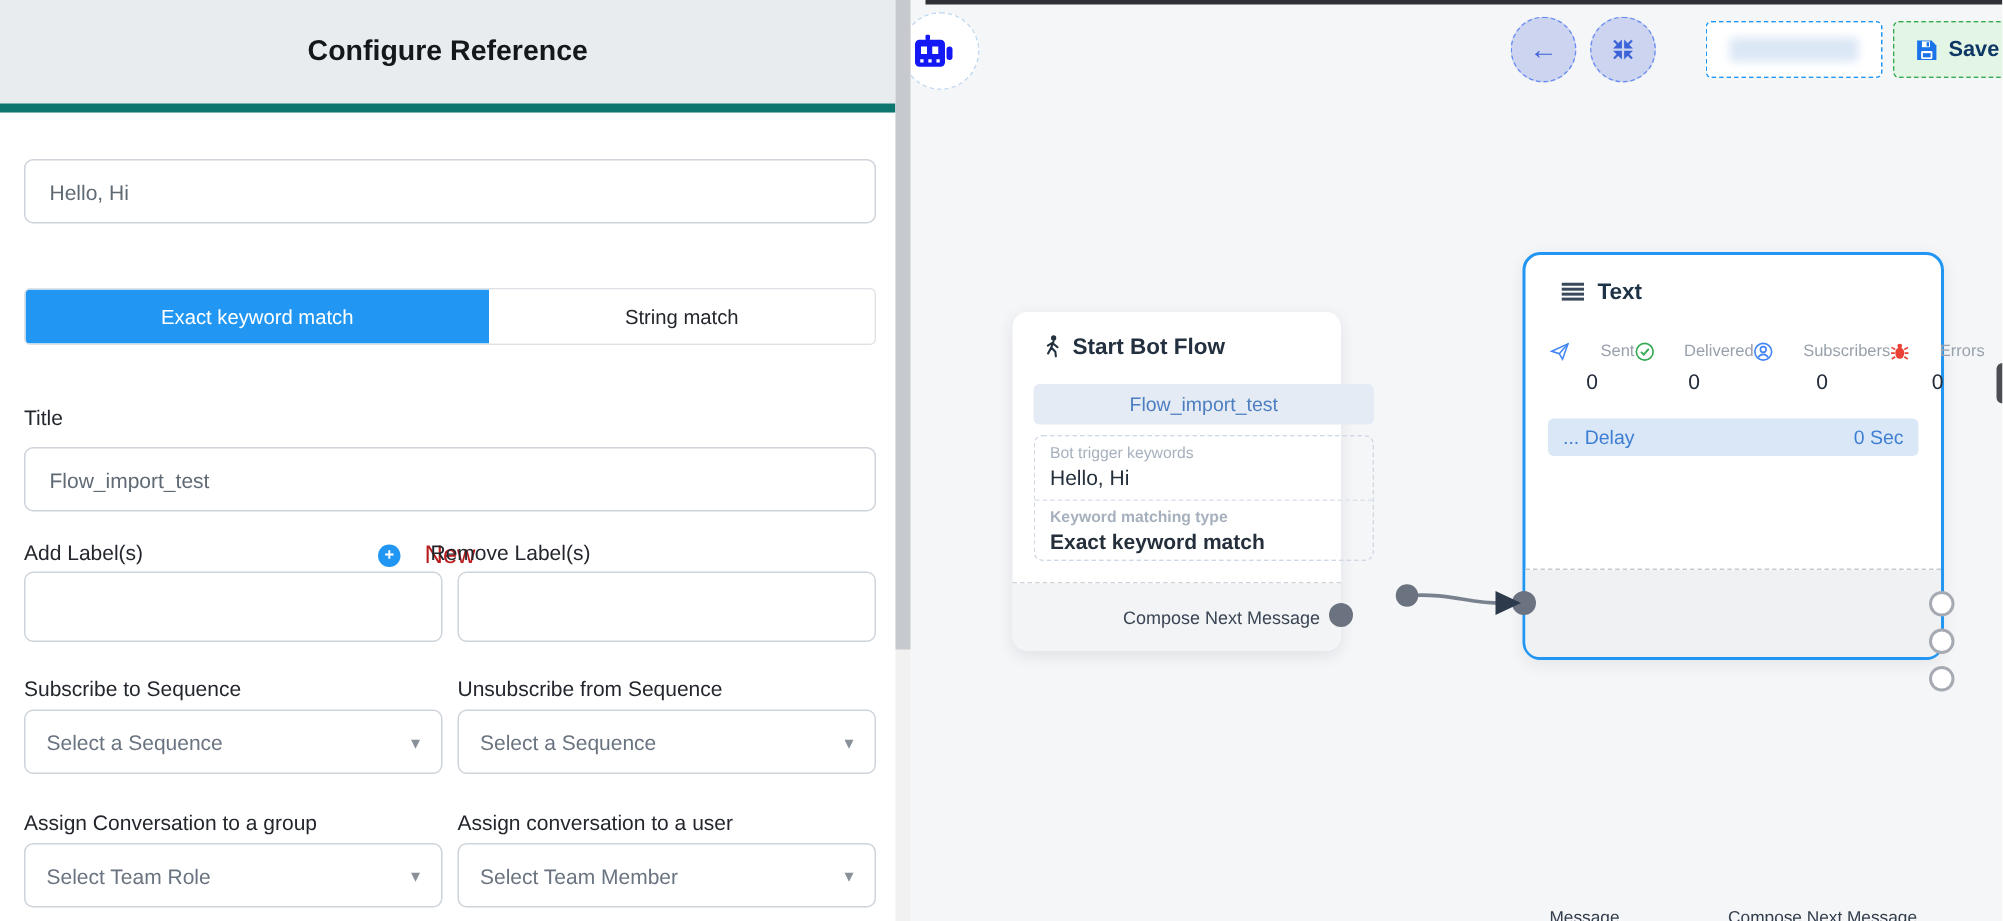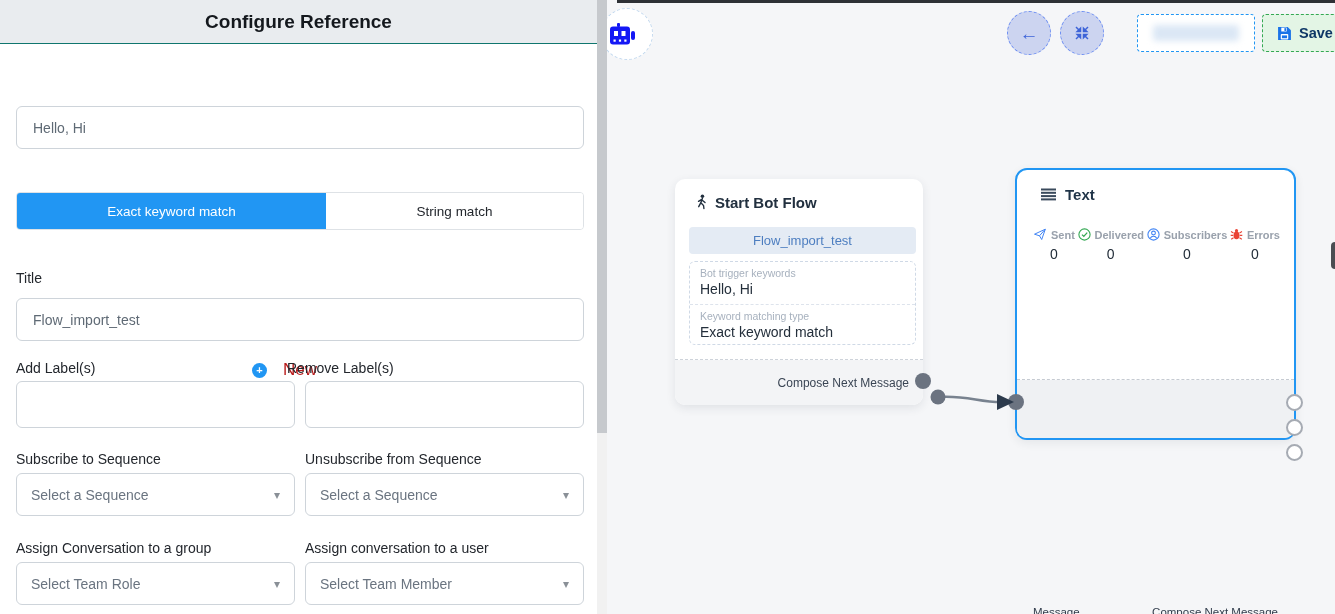--- a/index.html
+++ b/index.html
@@ -2,21 +2,21 @@
 <html><head>
 <meta charset="utf-8">
 <style>
   * { margin:0; padding:0; box-sizing:border-box; }
   html,body { width:1335px; height:614px; overflow:hidden; background:#fff;
               font-family:"Liberation Sans", sans-serif; }
   #app { position:relative; width:1335px; height:614px; }
 
   
   .panel { position:absolute; left:0; top:0; width:597px; height:614px; background:#fff; z-index:10; }
-  .panel-header { height:44px; background:#e9ecef; border-bottom:1px solid #0f766e;
+  .panel-header { height:75px; background:#e9ecef; border-bottom:6px solid #0f766e;
                   display:flex; align-items:center; justify-content:center; }
   .panel-title { font-size:19px; font-weight:bold; color:#14181d; }
   .f-label { position:absolute; font-size:14px; color:#23272d; }
   .t-input { position:absolute; border:1px solid #ced4da; border-radius:6px; background:#fff;
              font-size:14px; color:#5f6a75; padding:0 16px; font-family:"Liberation Sans",sans-serif; outline:none; }
   .t-box   { position:absolute; border:1px solid #ced4da; border-radius:6px; background:#fff; }
   .tabs { position:absolute; left:16px; top:192px; width:568px; height:38px; display:flex;
           border:1px solid #dee2e6; border-radius:4px; overflow:hidden; background:#fff; }
   .tab { display:flex; align-items:center; justify-content:center; font-size:13.5px; cursor:pointer; }
   .tab.active { width:309px; background:#2196f3; color:#fff; }
@@ -47,49 +47,49 @@
   .circle-btn .arrow-glyph { color:#3d63d8; font-size:19px; line-height:1; }
   .dashed-btn { position:absolute; left:530px; top:14px; width:118px; height:38px; background:#fff;
                 border:1.5px dashed #2196f3; border-radius:4px; display:flex; align-items:center; justify-content:center; cursor:pointer; }
   .dashed-btn .blur-chip { width:86px; height:16px; background:#dbe7f5; border-radius:3px; filter:blur(3px); }
   .save-btn { position:absolute; left:655px; top:14px; width:88px; height:38px; background:#e3f5e5;
               border:1.5px dashed #34a853; border-radius:4px; display:flex; align-items:center; gap:7px;
               padding-left:14px; cursor:pointer; }
   .save-label { font-size:14.5px; color:#0e3766; font-weight:bold; }
 
   
-  .start-node { position:absolute; left:68px; top:179px; width:248px; height:226px; background:#fff;
+  .start-node { position:absolute; left:68px; top:208px; width:219px; height:226px; background:#fff;
                 border-radius:10px; box-shadow:0 3px 10px rgba(40,50,70,.10); z-index:2; }
   .sn-title { position:absolute; left:20px; top:15px; display:flex; align-items:center; gap:7px;
               font-size:15px; font-weight:bold; color:#22303f; }
   .sn-pill { position:absolute; left:14px; top:48px; width:227px; height:27px; background:#e4ebf4;
              border-radius:4px; display:flex; align-items:center; justify-content:center;
              font-size:13px; color:#4d7ec0; cursor:pointer; }
   .sn-box { position:absolute; left:14px; top:82px; width:227px; height:84px;
             border:1px dashed #cfd9e6; border-radius:6px; overflow:hidden; }
   .sn-field { height:42px; padding:5px 10px 0 10px; }
-  .sn-field + .sn-field { border-top:1px dashed #dde3ec; }
+  .sn-field + .sn-field { border-top:1px dashed #dde3ec;font-weight:bold; }
   .sn-field-label { font-size:10.5px; color:#a7b1be; }
   .sn-field-value { font-size:14px; color:#242f3b; margin-top:2px; }
   .sn-divider { position:absolute; left:0; right:0; top:180px; border-top:1px dashed #ced3da; }
   .sn-footer { position:absolute; left:0; right:0; top:181px; bottom:0; background:#f3f4f6;
                border-radius:0 0 10px 10px; display:flex; align-items:center; justify-content:flex-end;
                padding-right:14px; }
   .sn-footer-label { font-size:12px; color:#3a4554; }
   .sn-port { position:absolute; right:-8px; top:194px; width:16px; height:16px; border-radius:50%;
              background:#6b7380; cursor:pointer; }
 
   
   .text-node { position:absolute; left:408px; top:168px; width:281px; height:272px; background:#fff;
                border:2px solid #2196f3; border-radius:12px; box-shadow:0 3px 10px rgba(40,50,70,.08); z-index:2; }
   .tn-title { position:absolute; left:24px; top:16px; display:flex; align-items:center; gap:8px;
               font-size:15px; font-weight:bold; color:#1f3347; }
   .tn-stats { position:absolute; left:16px; right:14px; top:58px; display:flex; justify-content:space-between; }
   .stat { display:flex; flex-direction:column; align-items:center; }
-  .stat-top { display:flex; align-items:center; gap:4px;font-weight:bold; }
+  .stat-top { display:flex; align-items:flex-start; gap:20px; }
   .stat-label { font-size:11px; color:#99a1ac; }
   .stat-num { font-size:14px; color:#212c38; margin-top:5px; }
   .tn-delay { position:absolute; left:15px; top:109px; width:247px; height:25px; background:#d9e7f6;
               border-radius:4px; display:flex; align-items:center; justify-content:space-between;
               padding:0 10px; cursor:pointer; }
   .tn-delay span { font-size:13px; color:#3e7ed2; }
   .tn-msg { position:absolute; left:15px; top:144px; width:247px; min-height:54px; background:#e7f0fa;
             border-radius:6px; padding:9px 11px; font-size:12.5px; line-height:1.55; color:#2c3845;
             white-space:pre-wrap; word-break:break-word; }
   .tn-divider { position:absolute; left:0; right:0; top:209px; border-top:1px dashed #c6cbd2; }
@@ -281,20 +281,24 @@
               <ellipse cx="6.5" cy="7.4" rx="3" ry="3.8" fill="#ea4335"></ellipse>
               <circle cx="6.5" cy="2.7" r="1.6" fill="#ea4335"></circle>
               <path d="M3.5 5 L1 3.6 M3.2 7.4 L0.7 7.4 M3.5 9.8 L1.2 11.3 M9.5 5 L12 3.6 M9.8 7.4 L12.3 7.4 M9.5 9.8 L11.8 11.3" stroke="#ea4335" stroke-width="1.1"></path>
             </svg>
             <span class="stat-label">Errors</span>
           </div>
           <div class="stat-num">0</div>
         </div>
       </div>
 
+      <div class="tn-delay">
+        <span>... Delay</span>
+        <span>0 Sec</span>
+      </div>
 
 
       <div class="tn-divider"></div>
       <div class="tn-footer">
         <span class="tn-in-label">Message</span>
         <span class="tn-out-label" style="top:226px;">Compose Next Message</span>
 
       </div>
       <div class="tn-port-out" style="top:224px;"></div>
       <div class="tn-port-out" style="top:249px;"></div>

